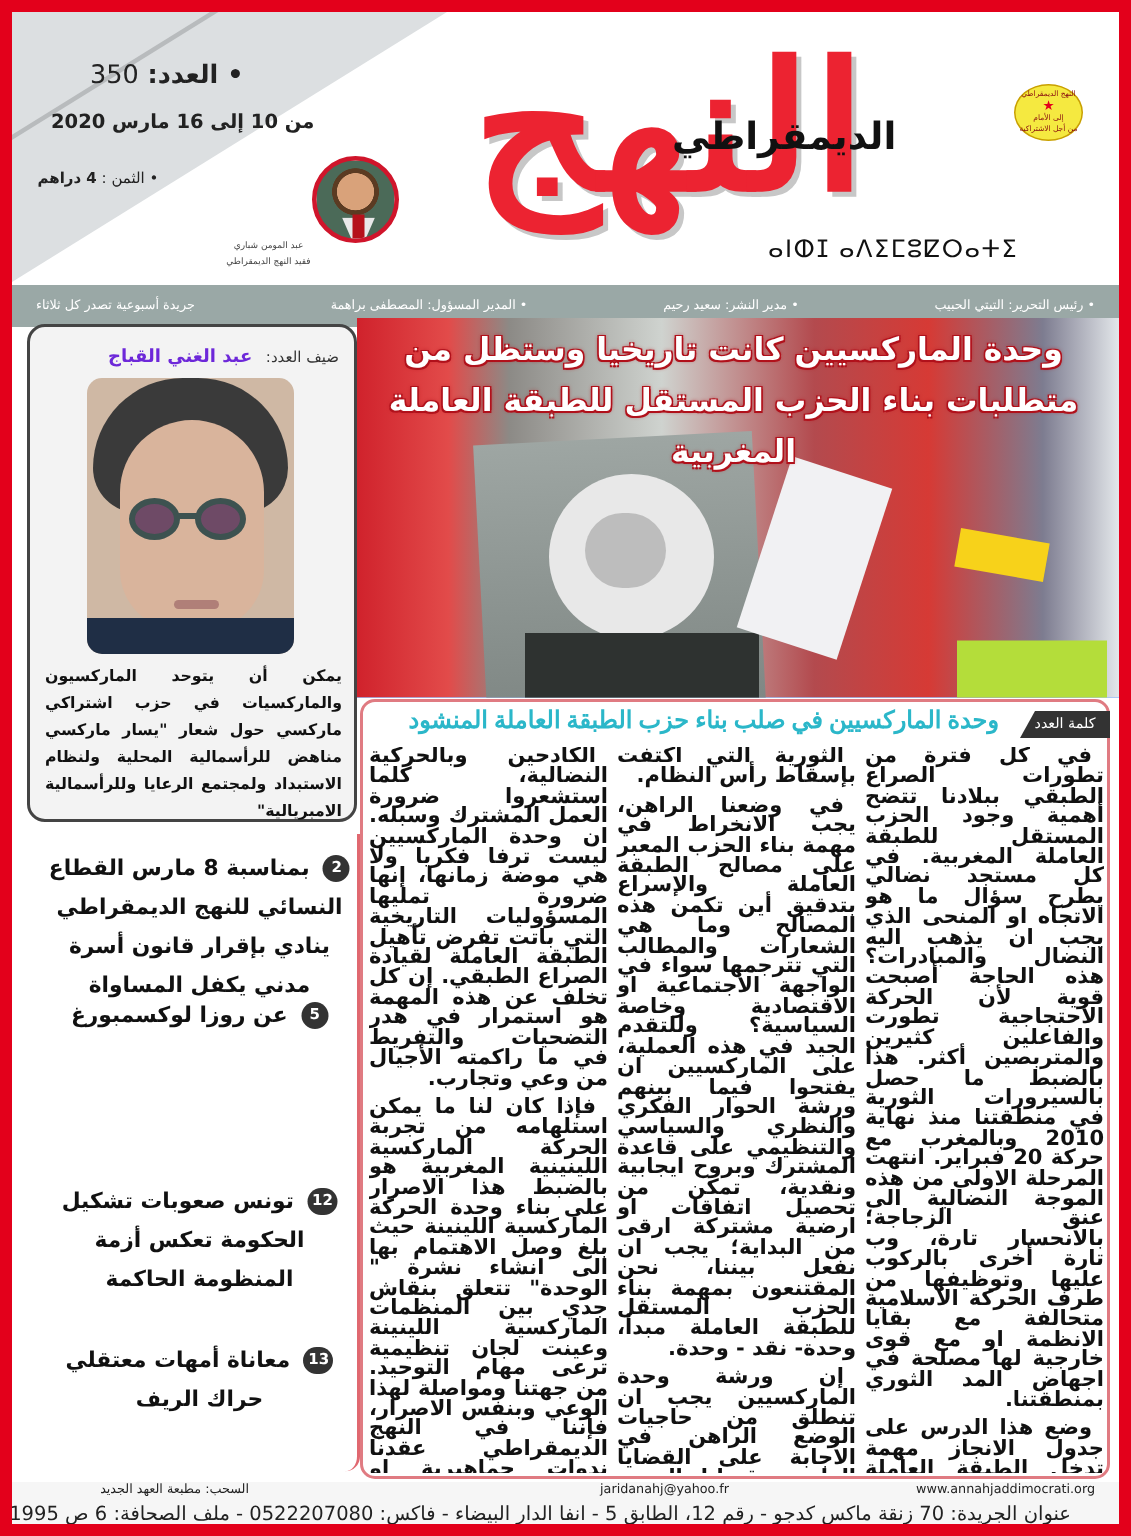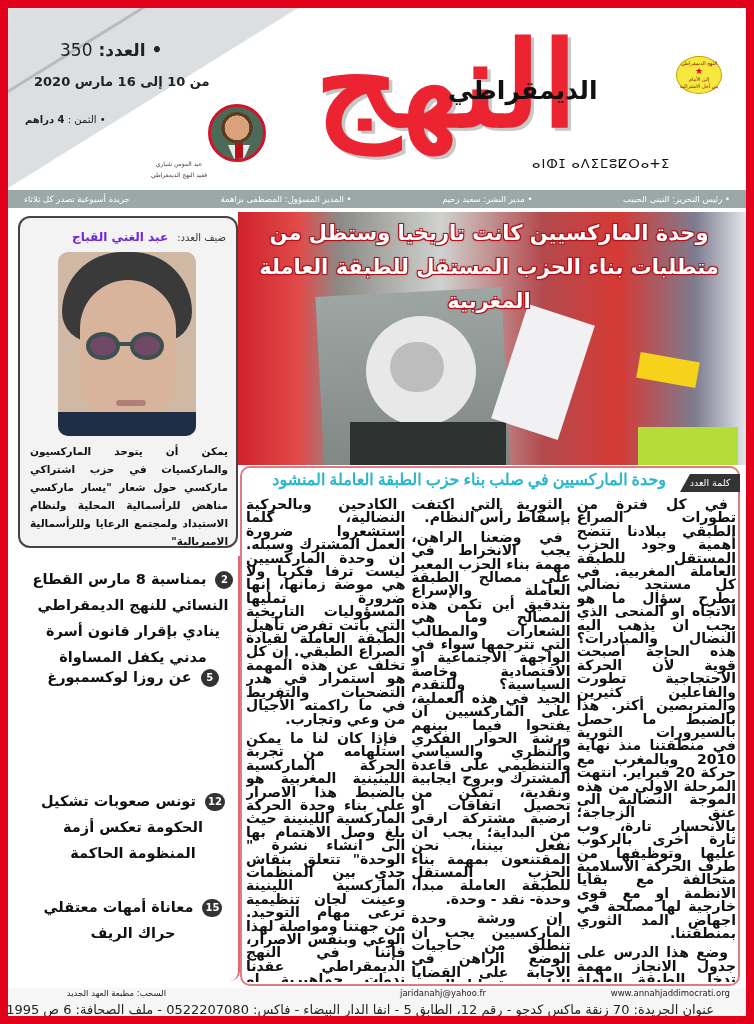--- a/index.html
+++ b/index.html
@@ -16,26 +16,26 @@
   .date-line { position: absolute; left: 26px; top: 66px; font-size: 13px; font-weight: bold; color: #222; direction: rtl; white-space: nowrap; }
   .price-line { position: absolute; left: 17px; top: 106px; font-size: 10px; color: #222; direction: rtl; white-space: nowrap; }
   .price-line b { font-weight: bold; }
   .leader-photo { position: absolute; left: 200px; top: 96px; width: 58px; height: 58px; border-radius: 50%; border: 3px solid #d0152b; background: radial-gradient(circle at 50% 40%, #d9a27a 0 30%, #5b3b22 31% 38%, #4b6a58 39% 100%); overflow: hidden; }
   .leader-photo .tie { position: absolute; left: 24px; top: 36px; width: 8px; height: 20px; background: #b5121b; }
   .leader-photo .shirt { position: absolute; left: 17px; top: 38px; width: 22px; height: 20px; background: #e9e9e9; clip-path: polygon(0 0,100% 0,60% 100%,40% 100%); }
   .leader-name { position: absolute; left: 126px; top: 150px; width: 90px; font-size: 6px; color: #444; text-align: center; direction: rtl; line-height: 11px; }
 
   .logo-main { position: absolute; left: 335px; top: 18px; font-family: "DejaVu Serif", serif; font-size: 118px; font-weight: bold; color: #ec2331; direction: rtl; white-space: nowrap; line-height: 1; text-shadow: 3px 3px 0 #c7c7c7; letter-spacing: -6px; transform: scaleX(1.12); transform-origin: right top; }
   .logo-sub { position: absolute; left: 440px; top: 68px; font-size: 25px; font-weight: bold; color: #111; direction: rtl; white-space: nowrap; }
-  .logo-tifinagh { position: absolute; left: 524px; top: 148px; font-size: 13px; color: #111; letter-spacing: 1px; white-space: nowrap; }
+  .logo-tifinagh { position: absolute; left: 504px; top: 148px; font-size: 16px; color: #111; letter-spacing: 1px; white-space: nowrap; }
   .logo-badge { position: absolute; left: 668px; top: 48px; width: 46px; height: 38px; border-radius: 50%; background: #f5e940; border: 1px solid #c9a000; display: flex; flex-direction: column; align-items: center; justify-content: center; font-size: 5px; color: #8a1010; text-align: center; line-height: 7px; direction: rtl; }
   .logo-badge .star { color: #e3001b; font-size: 9px; line-height: 9px; }
 
   
-  .staff-bar { position: absolute; left: 0; top: 182px; width: 738px; height: 18px; background: #9aa8a6; display: flex; flex-direction: row-reverse; align-items: center; justify-content: space-between; padding: 4px 16px; direction: rtl; }
+  .staff-bar { position: absolute; left: 0; top: 182px; width: 738px; height: 18px; background: #9aa8a6; display: flex; flex-direction: row-reverse; align-items: center; justify-content: space-between; padding: 14px 16px; direction: rtl; }
   .staff-bar span { font-size: 8.5px; color: #fff; white-space: nowrap; }
 
   
   .guest-box { position: absolute; left: 10px; top: 208px; width: 220px; height: 332px; border: 2px solid #444; border-radius: 12px; background: #f3f3f3; }
   .guest-head { position: absolute; right: 10px; top: 8px; direction: rtl; white-space: nowrap; }
   .guest-label { font-size: 10px; color: #333; }
   .guest-name { font-size: 12px; font-weight: bold; color: #6d28d9; margin-right: 4px; margin-left: 16px; }
   .guest-photo { position: absolute; left: 38px; top: 34px; width: 138px; height: 184px; border-radius: 10px; overflow: hidden; background: #cfb8a4; }
   .guest-photo .hair { position: absolute; left: 4px; top: 0px; width: 130px; height: 90px; border-radius: 60px 60px 30px 30px; background: #3a3a3a; }
   .guest-photo .face { position: absolute; left: 22px; top: 28px; width: 96px; height: 140px; border-radius: 48px 48px 40px 40px; background: #d9b49c; }
@@ -154,21 +154,21 @@
     </div>
     <div class="idx-item idx-2">
       <span class="idx-num">5</span>
       <span>عن روزا لوكسمبورغ</span>
     </div>
     <div class="idx-item idx-3">
       <span class="idx-num">12</span>
       <span>تونس صعوبات تشكيل الحكومة تعكس أزمة المنظومة الحاكمة</span>
     </div>
     <div class="idx-item idx-4">
-      <span class="idx-num">15</span>
+      <span class="idx-num">13</span>
       <span>معاناة أمهات معتقلي حراك الريف</span>
     </div>
   </div>
 
   <div class="hero">
     <div class="bg1"></div>
     <div class="poster"></div>
     <div class="marx-hair"></div>
     <div class="marx-face"></div>
     <div class="marx-body"></div>

